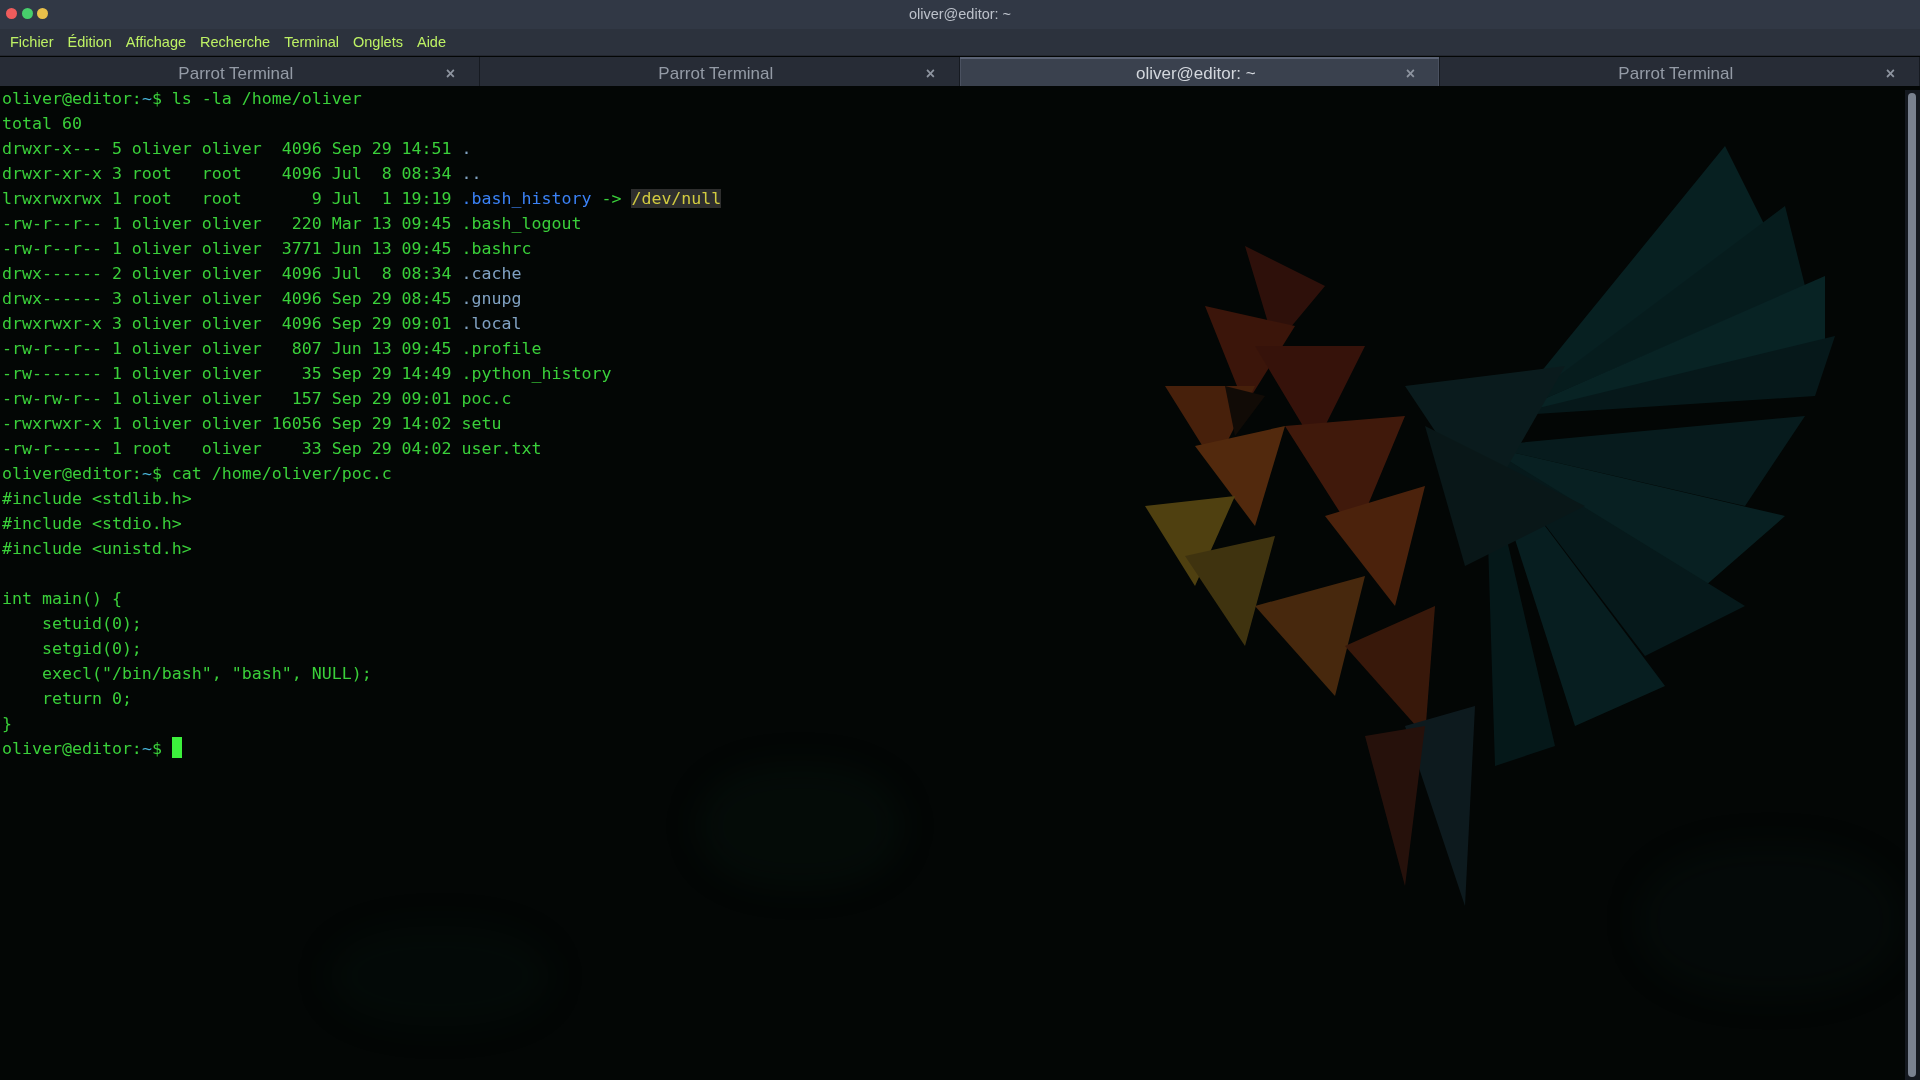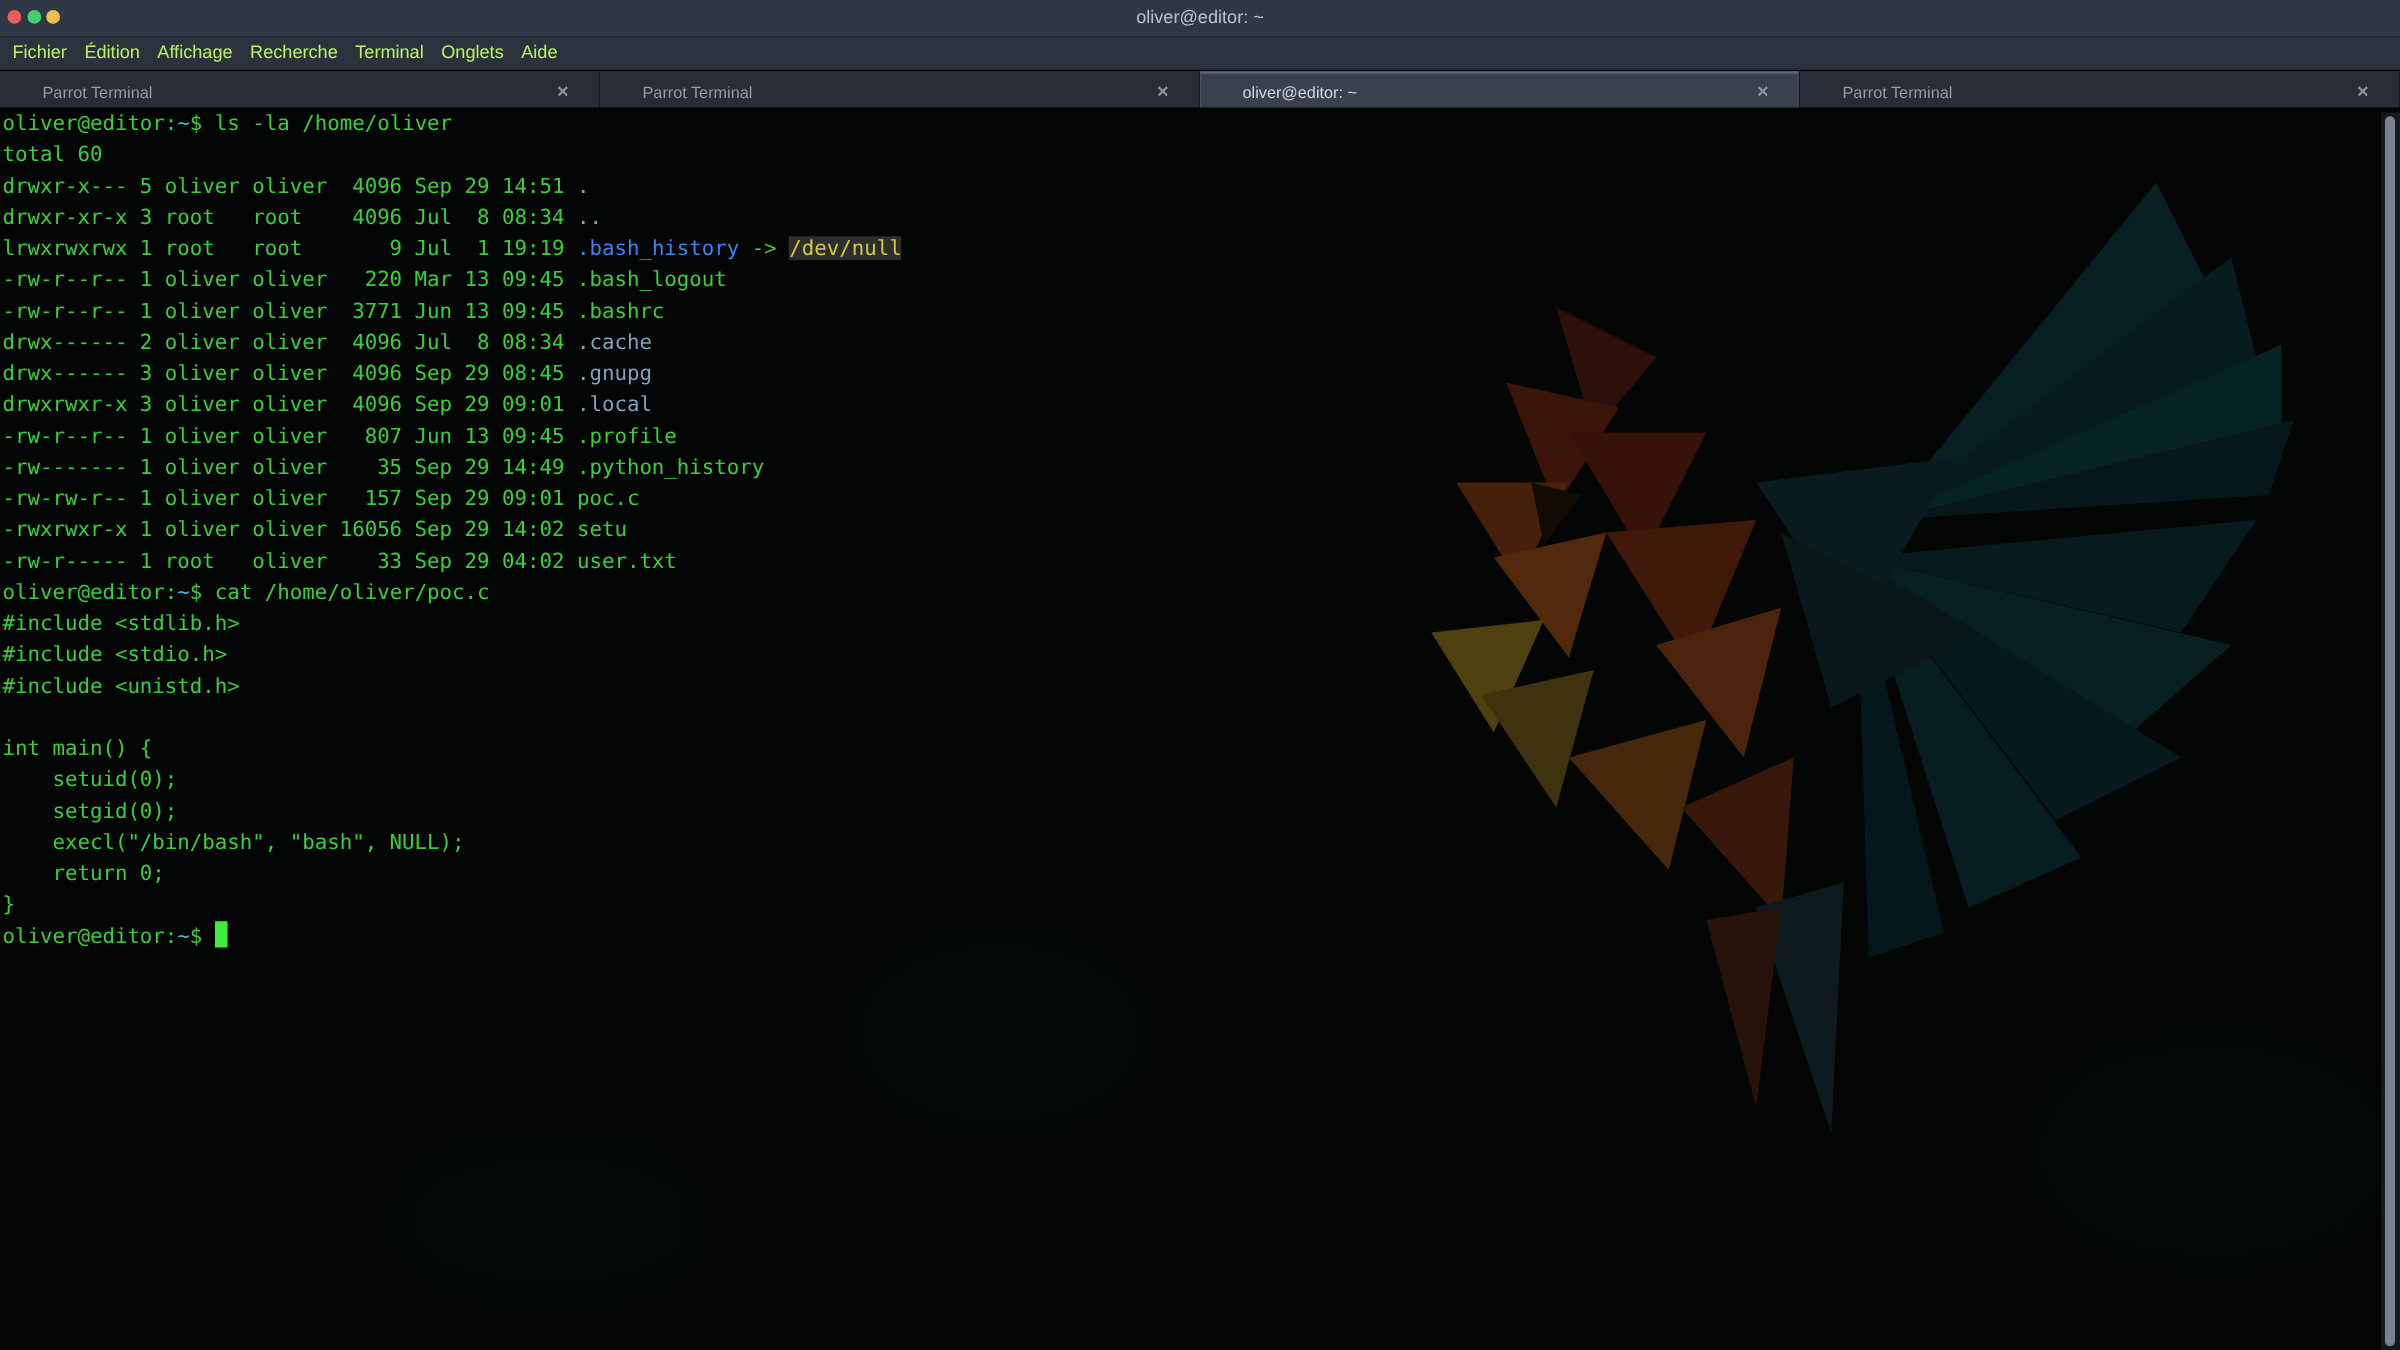--- a/index.html
+++ b/index.html
@@ -14,21 +14,21 @@
 
   .menubar { position:absolute; top:29px; left:0; width:1920px; height:27px; background:#2c323d;
              display:flex; align-items:center; padding-left:3px; border-bottom:1px solid #232730; }
   .menu-item { padding:0 7px; height:27px; line-height:26px; color:#bef264; font-size:14.5px; cursor:default; }
 
   .tabbar { position:absolute; top:57px; left:0; width:1920px; height:33px; background:#1f242c; display:flex; }
   .tab { flex:1 1 0; position:relative; display:flex; align-items:center;
          padding:0 10px 0 34px; background:#272c36; border-right:1px solid #161a21; min-width:0; }
   .tab.active { background:#3a414e;
                 box-shadow: inset 0 2px 0 #5b6375, inset 1px 0 0 #4a5160, inset -1px 0 0 #4a5160; }
-  .tab-label { flex:1 1 auto; font-size:13px; color:#949ba6; white-space:nowrap; overflow:hidden; }
+  .tab-label { flex:1 1 auto; font-size:17px; color:#949ba6; white-space:nowrap; overflow:hidden;text-align:center; }
   .tab.active .tab-label { color:#d3d7dd; }
   .tab-close { flex:0 0 auto; margin-left:8px; margin-right:14px; color:#8d949f;
                font-size:16px; font-weight:bold; line-height:1; cursor:default; }
 
   
   .terminal { position:absolute; top:86px; left:0; width:1920px; height:990px; background:#030605; overflow:hidden; }
   .wallpaper { position:absolute; top:0; left:1105px; opacity:.5; }
   .speck { position:absolute; border-radius:45%; filter:blur(16px); }
 
   .term-text { position:absolute; top:0; left:2px; width:1900px;

